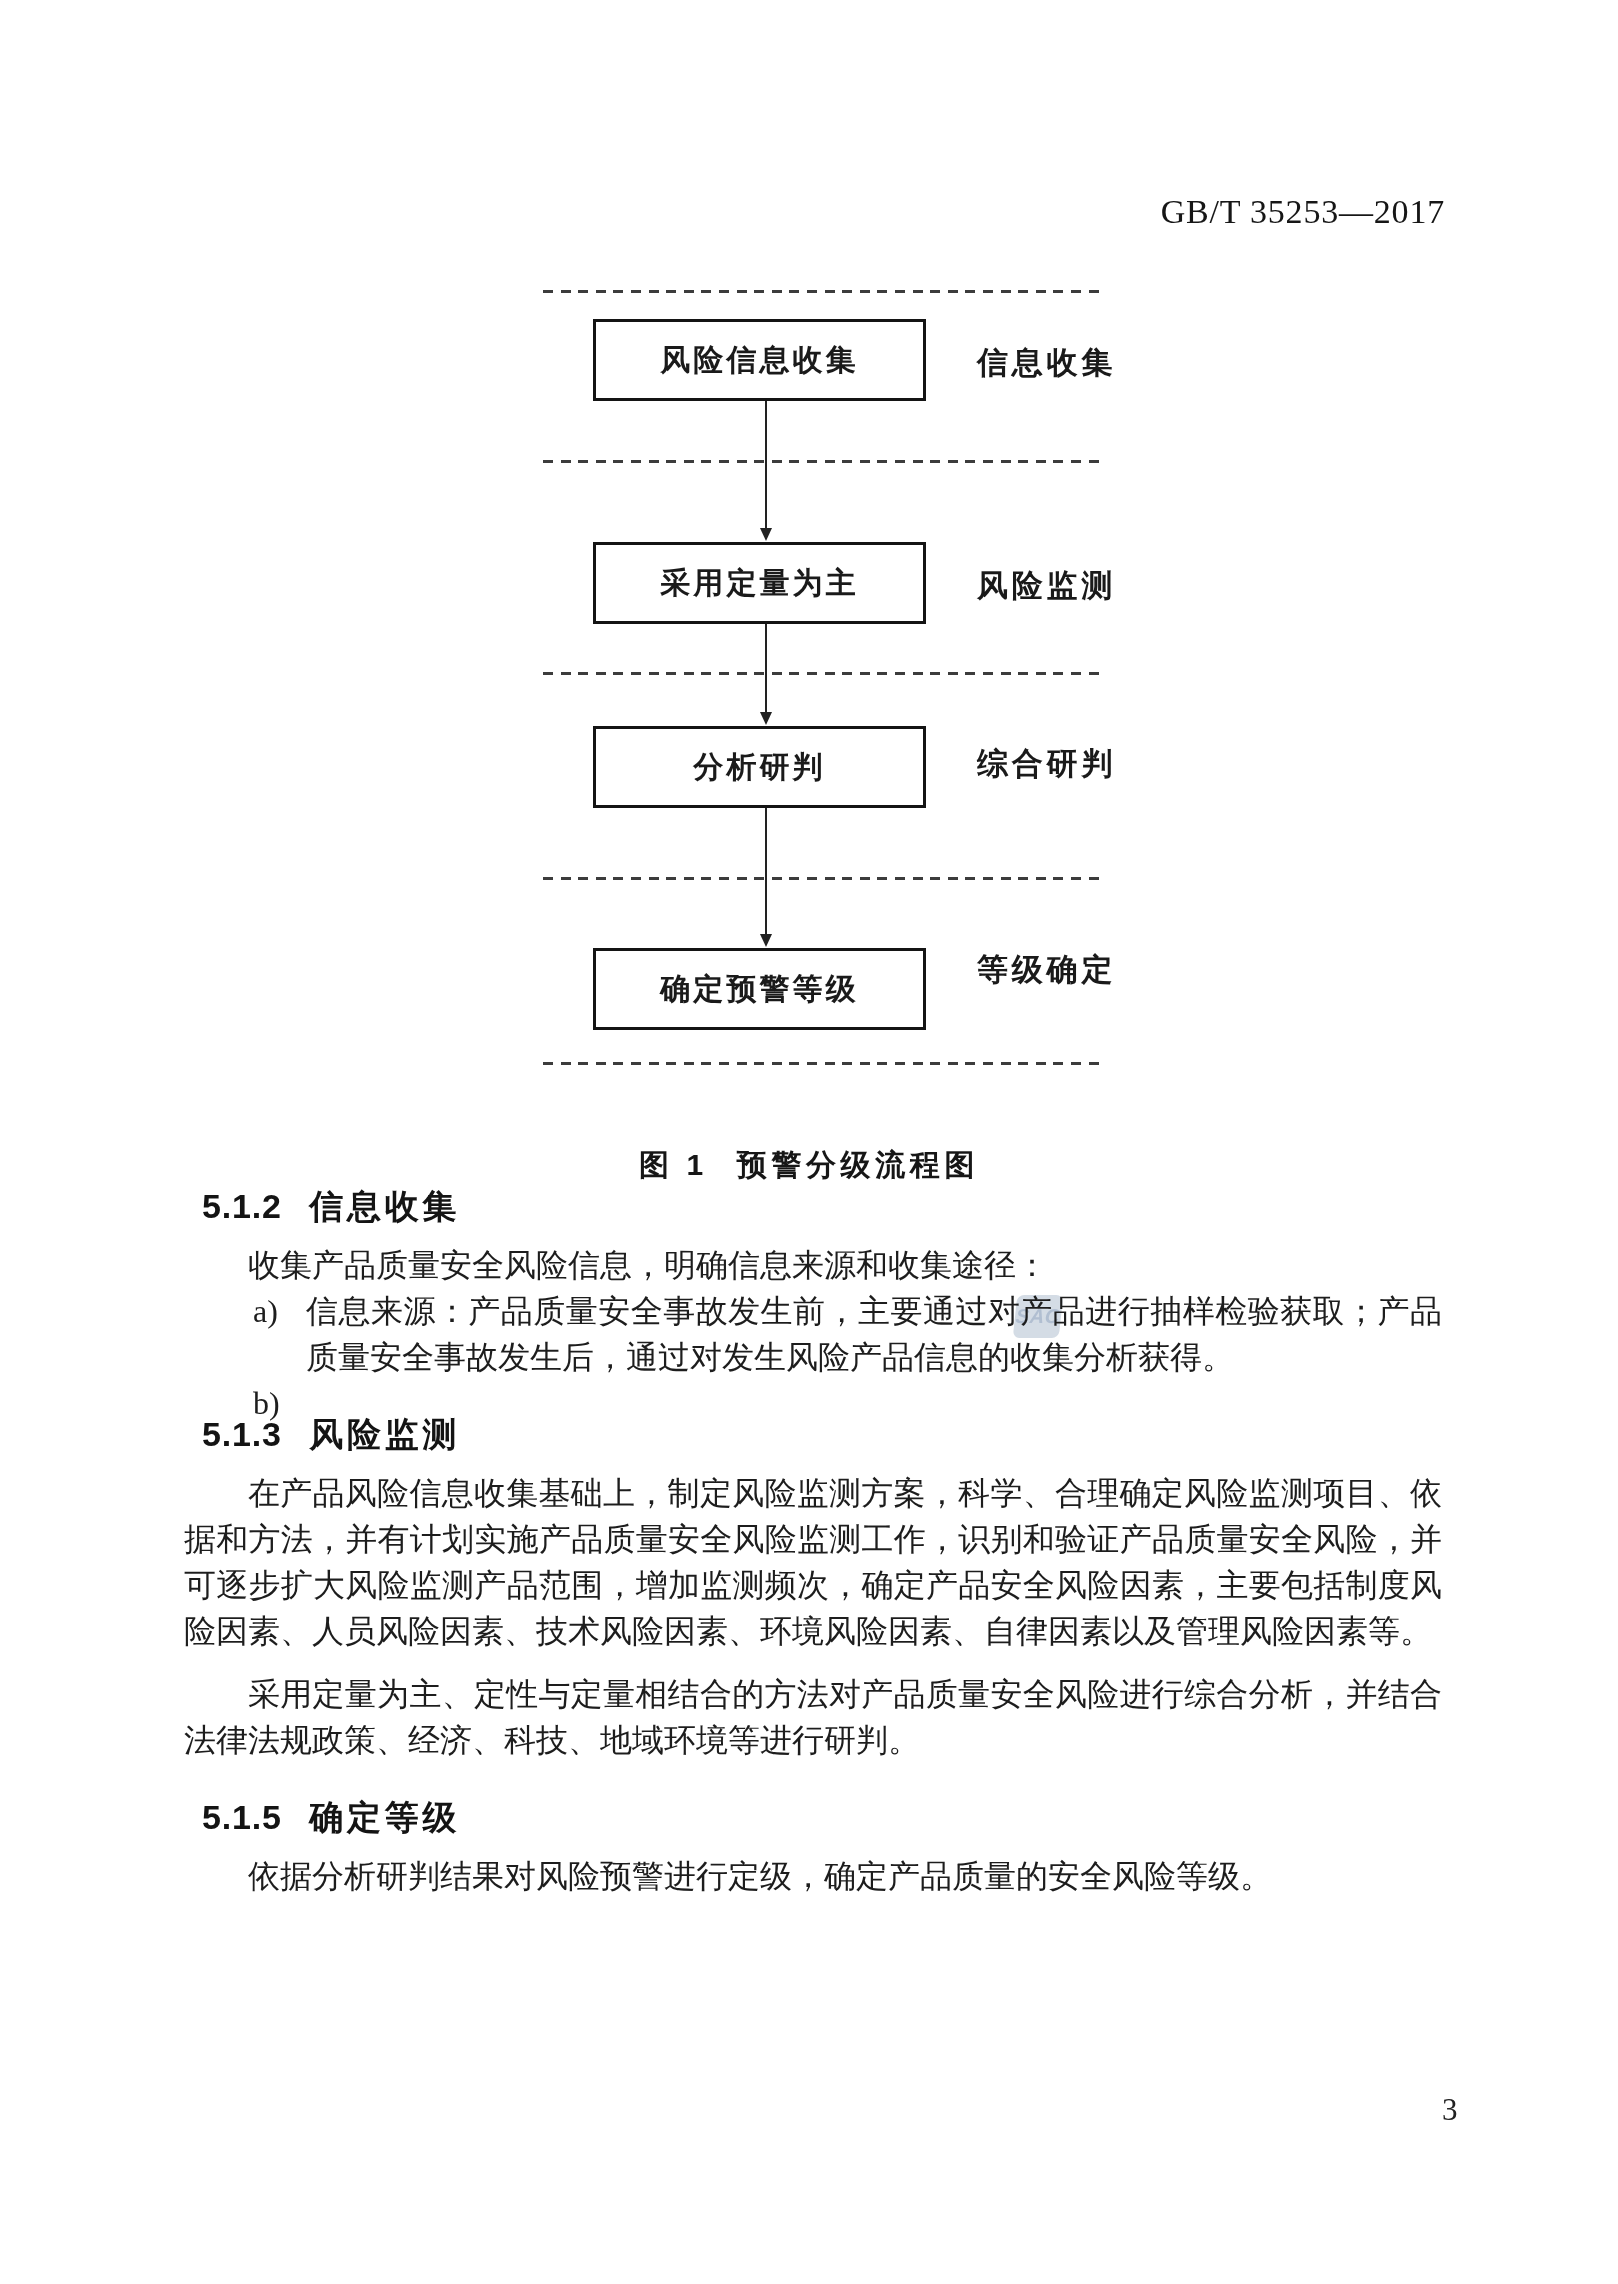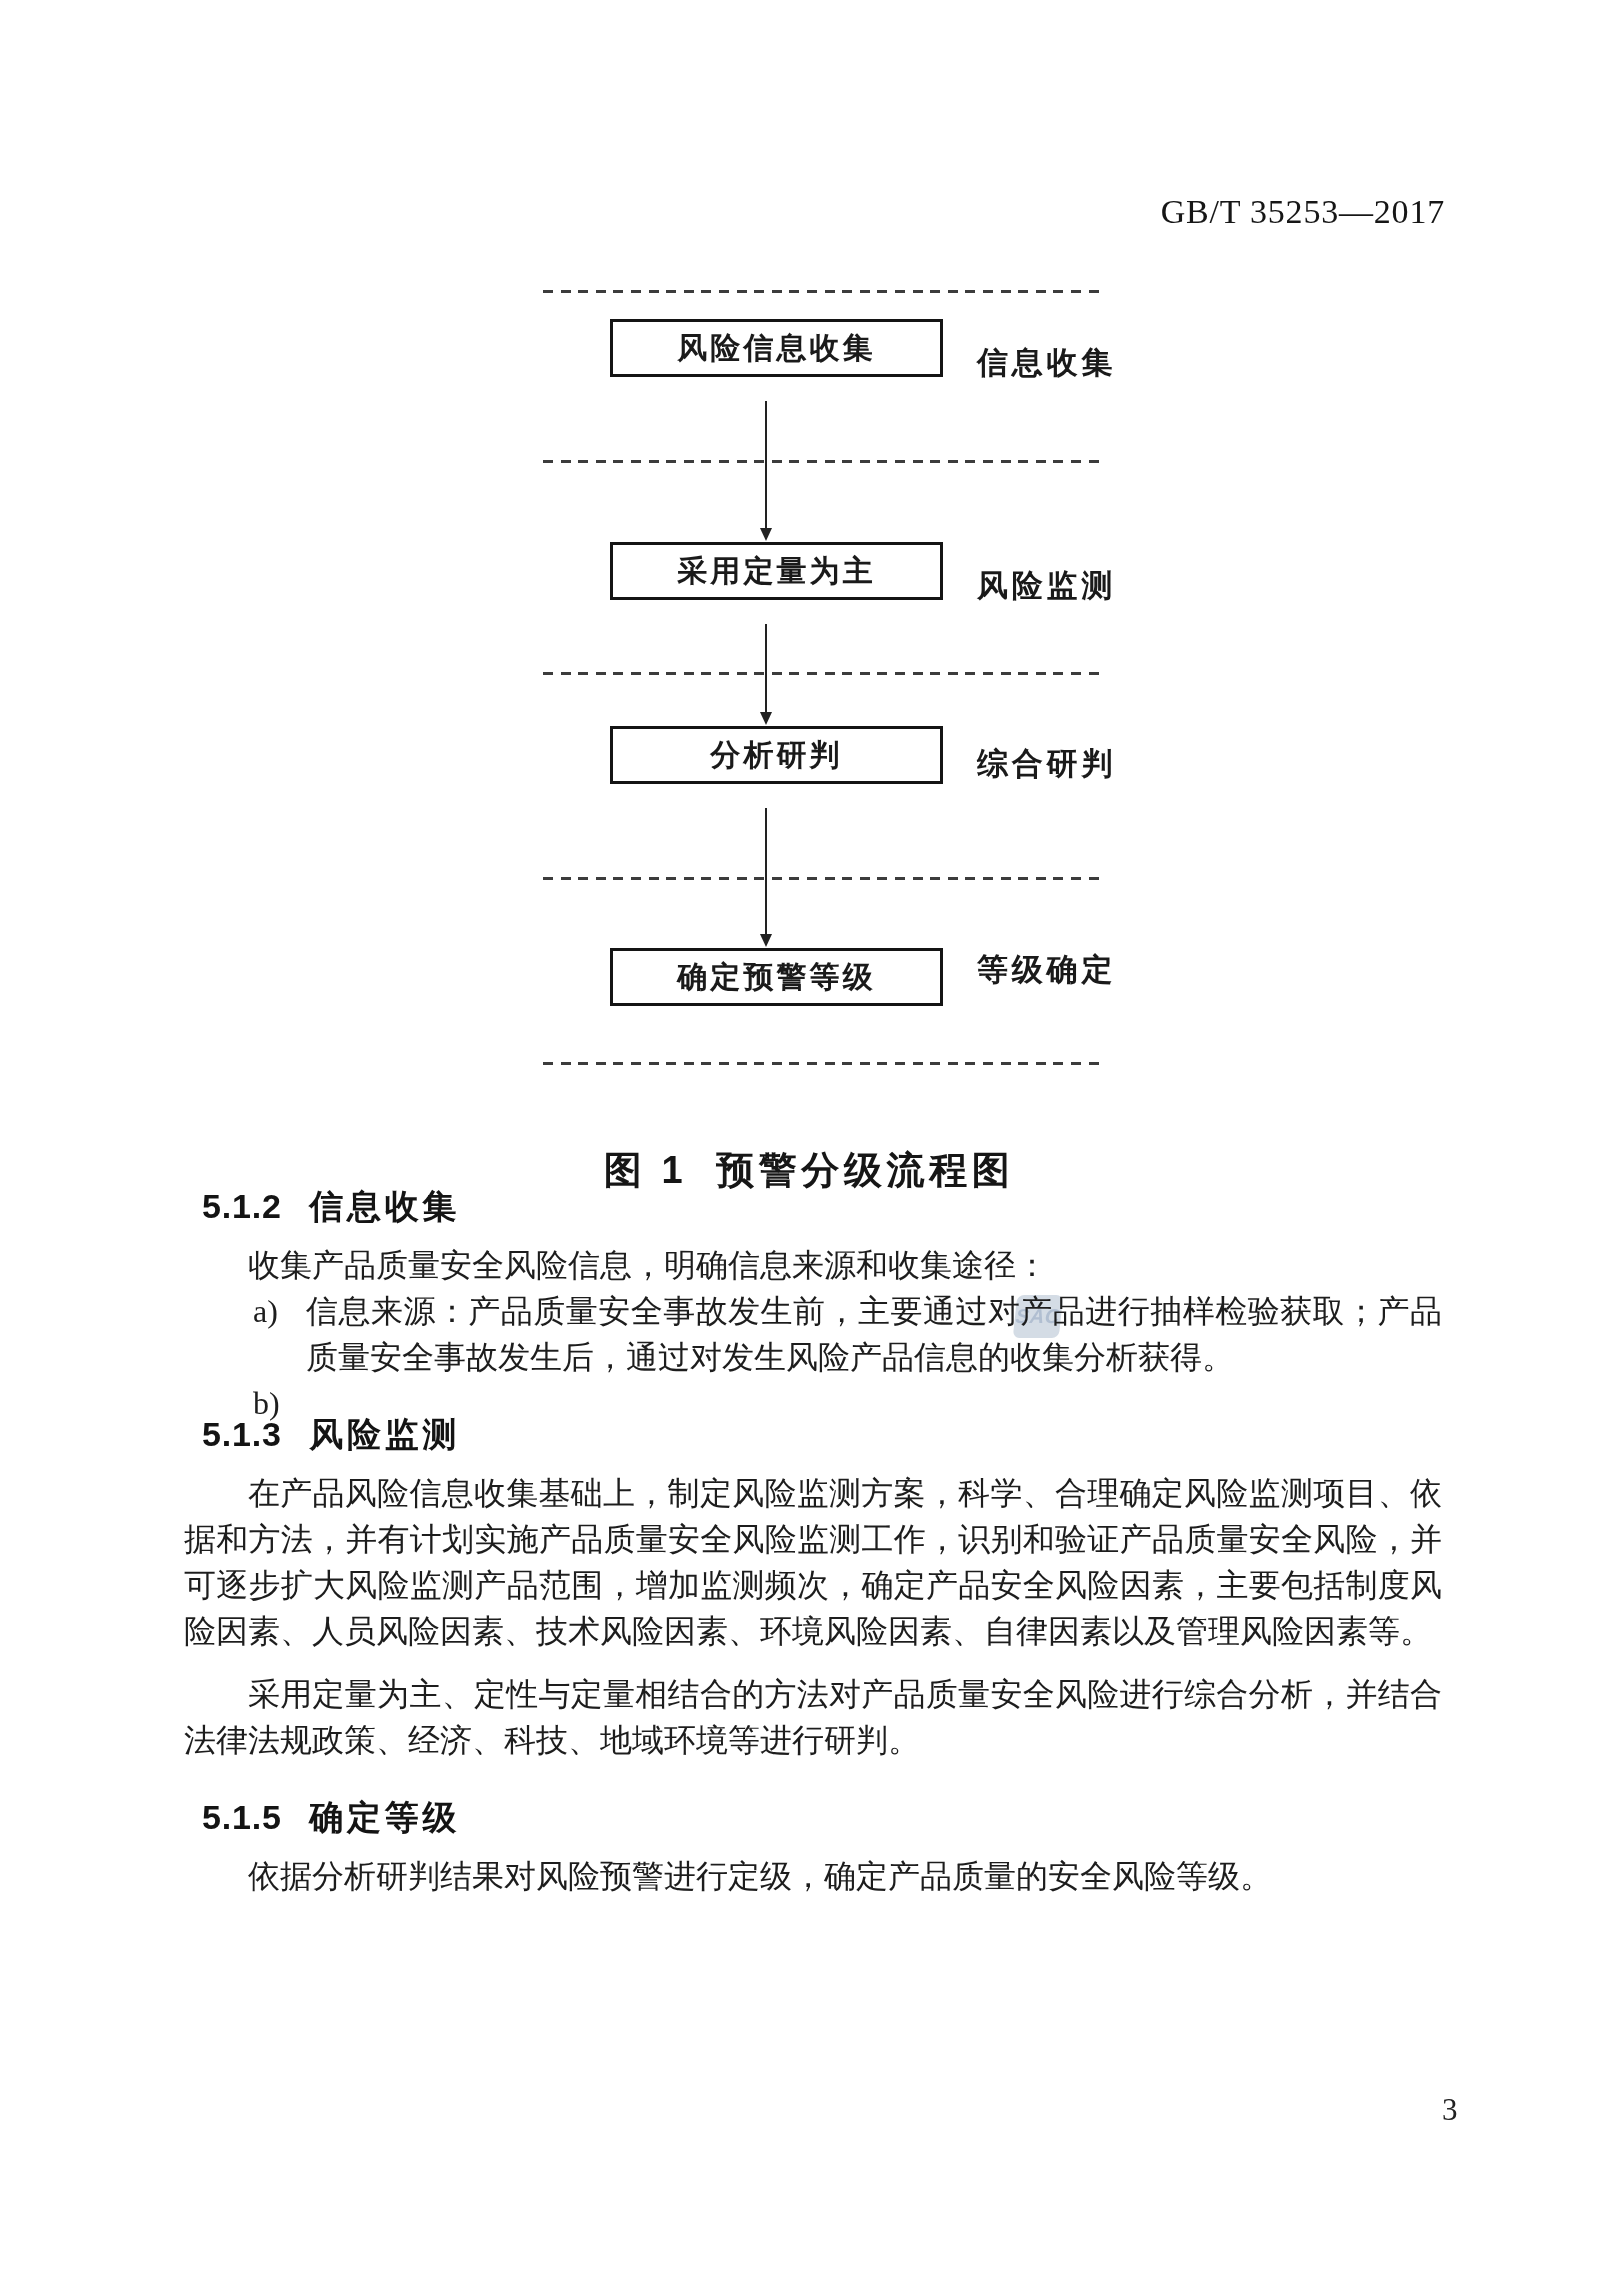--- a/index.html
+++ b/index.html
@@ -26,21 +26,21 @@
   .dash{
     position:absolute;left:0;width:560px;height:3.1px;
     background:repeating-linear-gradient(to right,#3c3c3c 0 10px,transparent 10px 17.6px);
   }
   .dash.d0{top:0;}
   .dash.d1{top:170px;}
   .dash.d2{top:382px;}
   .dash.d3{top:587px;}
   .dash.d4{top:772px;}
   .fbox{
-    position:absolute;left:67px;width:333px;height:58px;
+    position:absolute;left:50px;width:333px;height:82px;
     border:3.8px solid #141414;background:#fff;
     display:flex;align-items:center;justify-content:center;
     font-family:"Liberation Sans","DejaVu Sans",sans-serif;
     font-weight:600;font-size:30px;letter-spacing:3.1px;color:#1a1a1a;
     box-sizing:border-box;
   }
   .fbox.b1{top:29px;}
   .fbox.b2{top:252px;}
   .fbox.b3{top:436px;}
   .fbox.b4{top:658px;}
@@ -63,21 +63,21 @@
   .arrow::after{
     content:"";position:absolute;bottom:-11.5px;left:-5.4px;
     border-left:6.1px solid transparent;border-right:6.1px solid transparent;
     border-top:13px solid #222;
   }
   
   .fig-caption{
     position:absolute;top:1145px;left:0;width:1618px;
     text-align:center;
     font-family:"Liberation Sans","DejaVu Sans",sans-serif;
-    font-weight:700;font-size:38px;letter-spacing:4.6px;color:#161616;
+    font-weight:700;font-size:30px;letter-spacing:4.6px;color:#161616;
   }
   .fig-caption .cap-gap{display:inline-block;width:29px;}
   
   .content{
     position:absolute;left:184px;top:1187px;width:1258px;
     font-size:32px;line-height:46px;text-align:justify;
     color:#1d1d1d;
   }
   .sec-h{
     font-family:"Liberation Sans","DejaVu Sans",sans-serif;

